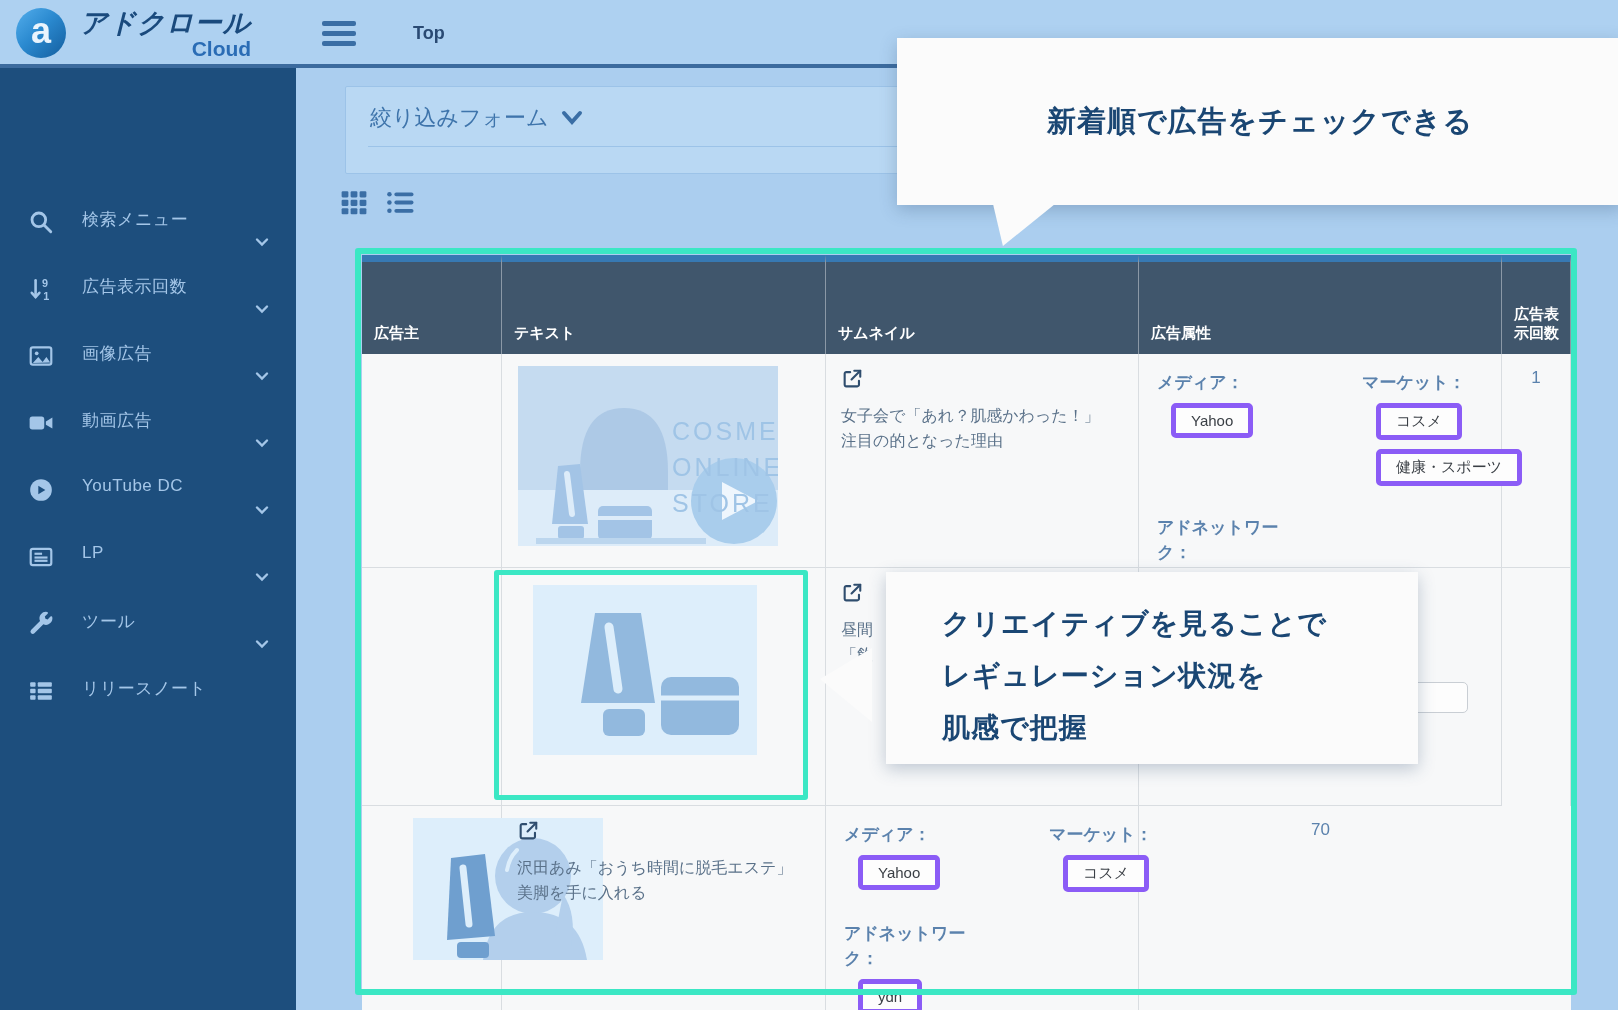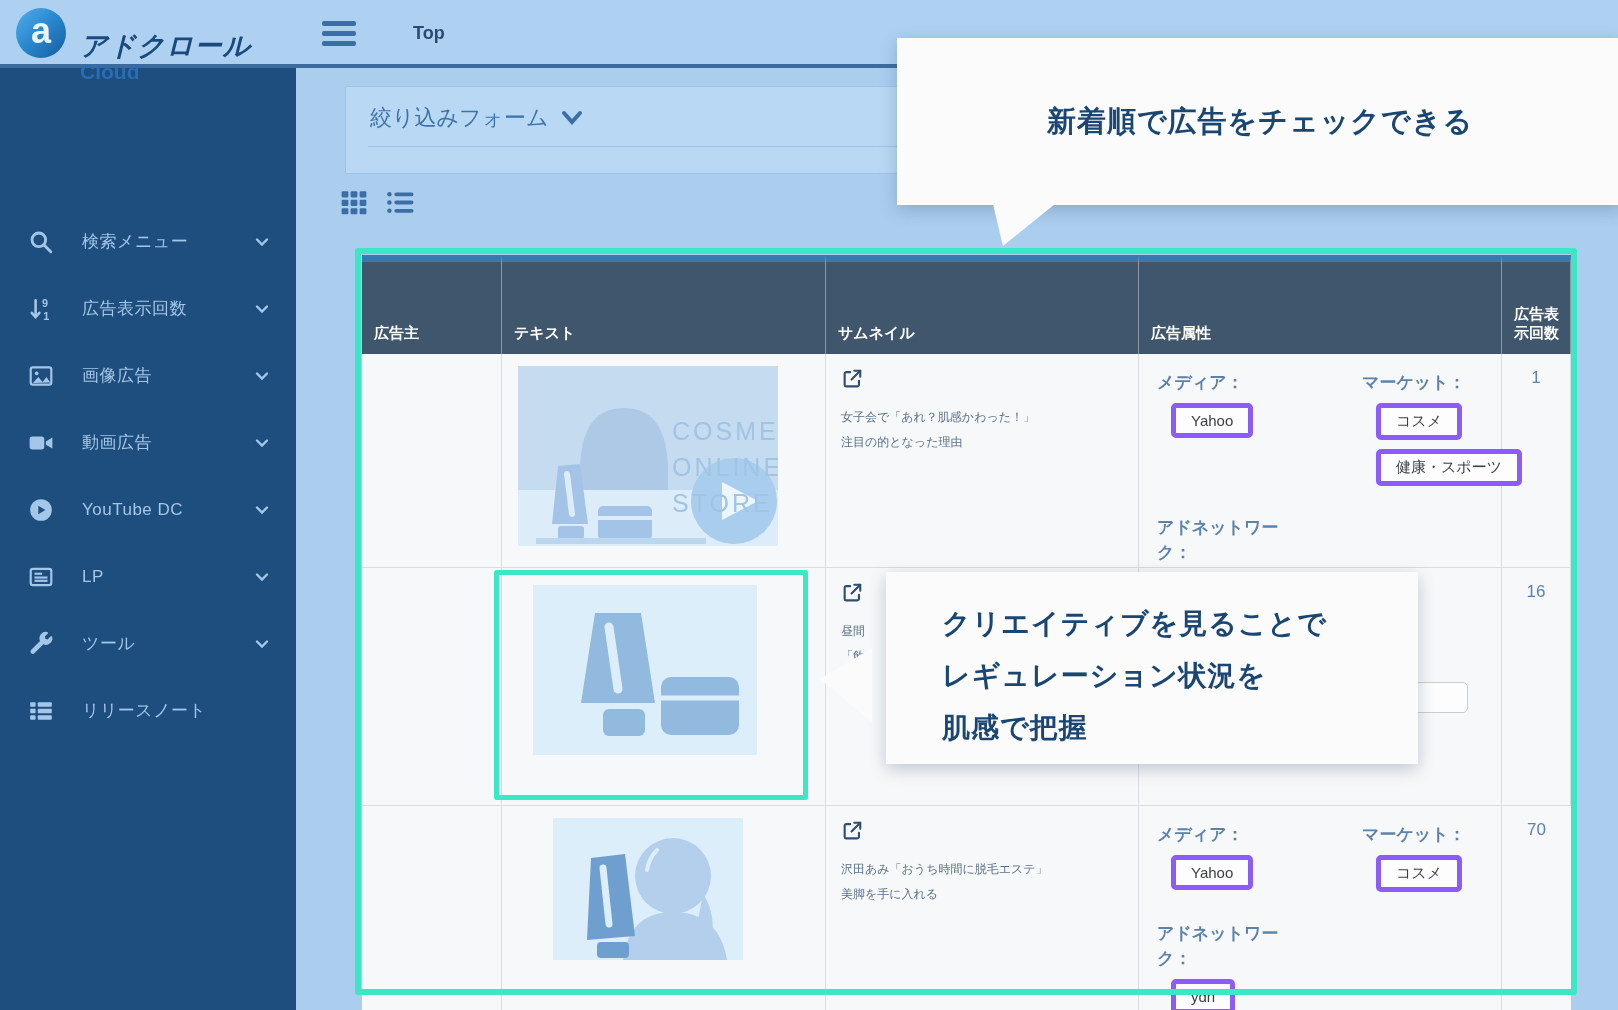--- a/index.html
+++ b/index.html
@@ -4,30 +4,30 @@
 <style>
   * { margin:0; padding:0; box-sizing:border-box; }
   html,body { width:1618px; height:1010px; }
   body { font-family:"Liberation Sans", sans-serif; }
   .page { position:relative; width:1618px; height:1010px; background:#abceef; overflow:hidden; }
 
   
   .topbar { position:absolute; left:0; top:0; width:1618px; height:68px; background:#aed1f1; border-bottom:4px solid #3c6b9e; z-index:4; }
   .brand { position:absolute; left:16px; top:8px; display:flex; align-items:flex-start; cursor:pointer; }
   .brand-mark { width:50px; height:50px; border-radius:50%; background:linear-gradient(135deg,#54aeec 0%,#2b8ad0 45%,#135d9e 100%); color:#eaf4fd; font-weight:bold; font-size:36px; line-height:46px; text-align:center; }
-  .brand-text { margin-left:14px;margin-top:23px; }
+  .brand-text { margin-left:14px; }
   .brand-name { color:#1a4a7d; font-size:27px; font-weight:800; font-style:italic; letter-spacing:1px; line-height:30px; }
-  .brand-product { color:#2a6cb5; font-size:21px; font-weight:700; text-align:left; line-height:22px; }
+  .brand-product { color:#2a6cb5; font-size:21px; font-weight:700; text-align:right; line-height:22px; }
   .hamburger { position:absolute; left:322px; top:21px; width:36px; height:26px; background:none; border:none; cursor:pointer; }
   .hamburger span { display:block; width:34px; height:5px; background:#3a6ea5; border-radius:2px; margin-bottom:5px; }
   .page-title { position:absolute; left:413px; top:23px; color:#2a4a73; font-size:18px; font-weight:700; cursor:pointer; }
 
   
   .sidebar { position:absolute; left:0; top:68px; width:296px; height:942px; background:#1d4e7d; z-index:3; padding-top:140px; }
-  .side-item { position:relative; height:67px; display:flex; align-items:center; padding:0 28px; color:#a4c6e8; cursor:pointer; }
+  .side-item { position:relative; height:67px; display:flex; padding:0 28px; color:#a4c6e8; cursor:pointer; }
   .s-icon { width:32px; height:28px; flex:0 0 32px; display:flex; align-items:center; }
   .s-icon svg { width:26px; height:26px; }
   .s-label { margin-left:22px; font-size:17px; letter-spacing:0.5px; }
   .chev { position:absolute; right:26px; top:50%; transform:translateY(-50%); width:16px; height:16px; }
   .chev svg { width:16px; height:16px; }
 
   
   .filter-panel { position:absolute; left:345px; top:86px; width:1223px; height:88px; background:#b9d8f3; border:1px solid #9cc3e8; border-radius:2px; z-index:1; }
   .filter-toggle { position:absolute; left:24px; top:16px; display:flex; align-items:center; gap:12px; color:#3e74ab; font-size:22px; cursor:pointer; background:none; border:none; font-family:inherit; }
   .filter-toggle svg { width:22px; height:18px; }
@@ -40,21 +40,21 @@
   .ads-table { position:absolute; left:362px; top:255px; width:1209px; height:755px; display:grid;
     grid-template-columns:140px 324px 313px 363px 69px; grid-template-rows:99px 214px 238px 1fr;
     background:#f7f8f9; z-index:1; }
   .hcell { background:#40566c; border-top:7px solid #3779b3; border-right:1px solid #8b98a6; color:#fff;
     font-size:15px; font-weight:700; display:flex; align-items:flex-end; padding:0 10px 12px 12px; line-height:19px; }
   .hcell:last-child { border-right:none; }
   .cell { border-right:1px solid #d9dde1; border-bottom:1px solid #d9dde1; position:relative; overflow:visible; }
   .cell.last-col { border-right:none; }
   .cell.last-row { border-bottom:none; }
   .thumb-cell { padding:12px 0 8px 16px; }
-  .text-cell { padding:14px 14px 0 15px; color:#5a7189; font-size:12px; line-height:25px; }
+  .text-cell { padding:14px 14px 0 15px; color:#5a7189; font-size:16px; line-height:25px; }
   .text-cell .ad-text { white-space:pre-line; margin-top:6px; }
   .ext-link { display:inline-block; width:22px; height:22px; color:#2f4d6e; cursor:pointer; }
   .ext-link svg { width:22px; height:22px; }
   .attr-cell { padding:16px 10px 0 18px; }
   .attr-grid { display:grid; grid-template-columns:176px 1fr; row-gap:46px;gap:29px; }
   .attr-label { color:#5b82ad; font-size:17px; font-weight:700; width:132px; line-height:25px; margin-bottom:8px; }
   .chip { display:inline-block; background:#fdfdfd; border:5px solid #8b5cf6; border-radius:5px; color:#3a3f45;
     font-size:15px; padding:4px 15px; margin-left:14px; white-space:nowrap; }
   .chip-col { display:flex; flex-direction:column; align-items:flex-start; gap:9px; }
   .imp-cell { padding-top:14px; text-align:center; color:#5b82ad; font-size:17px; }
@@ -330,21 +330,20 @@
         <svg viewBox="0 0 24 24" fill="none" stroke="currentColor" stroke-width="2.3" stroke-linecap="round" stroke-linejoin="round">
             <path d="M10 4.5H5.8A1.8 1.8 0 0 0 4 6.3v12A1.8 1.8 0 0 0 5.8 20h12a1.8 1.8 0 0 0 1.8-1.8V14"></path>
             <path d="M14.5 3H21v6.5"></path>
             <path d="M21 3l-9.5 9.5"></path>
           </svg>
       </span>
       <div class="ad-text">昼間
 「飲</div>
     </div>
     <div class="cell attr-cell"></div>
-    <div class="cell imp-cell">16</div>
 
     <div class="cell last-row"></div>
     <div class="cell last-row">
       <svg class="thumb" width="190" height="142" viewBox="0 0 190 142" style="margin:12px 0 0 51px;">
         <rect width="190" height="142" fill="#ddeefb"></rect>
         <circle cx="120" cy="58" r="38" fill="#b3cfec"></circle>
         <path d="M70 142 Q76 94 120 94 Q166 94 174 142 Z" fill="#b3cfec"></path>
         <path d="M150 76 Q164 96 158 128 L142 118 Z" fill="#b3cfec"></path>
         <path d="M104 32 Q96 40 94 52" stroke="#ddeefb" stroke-width="4" fill="none" stroke-linecap="round"></path>
         <path d="M38 40 L72 36 L82 118 L34 122 Z" fill="#6f9fcf"></path>

